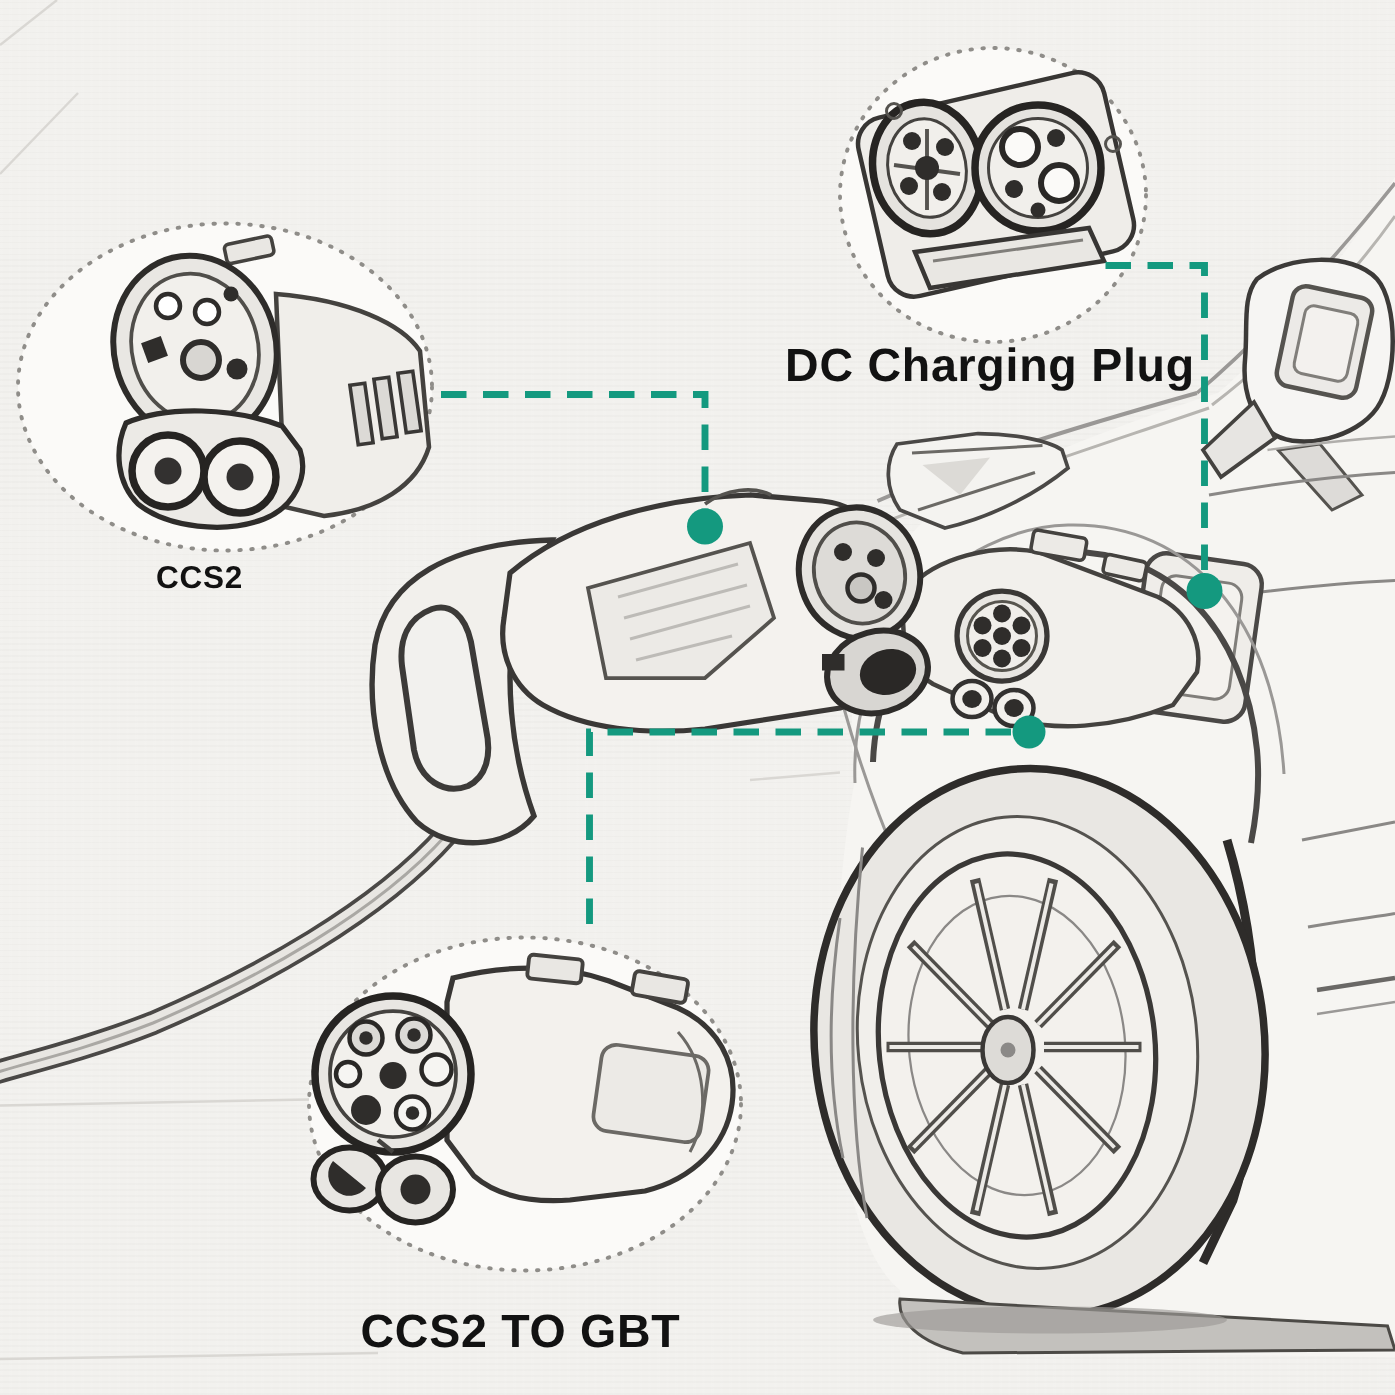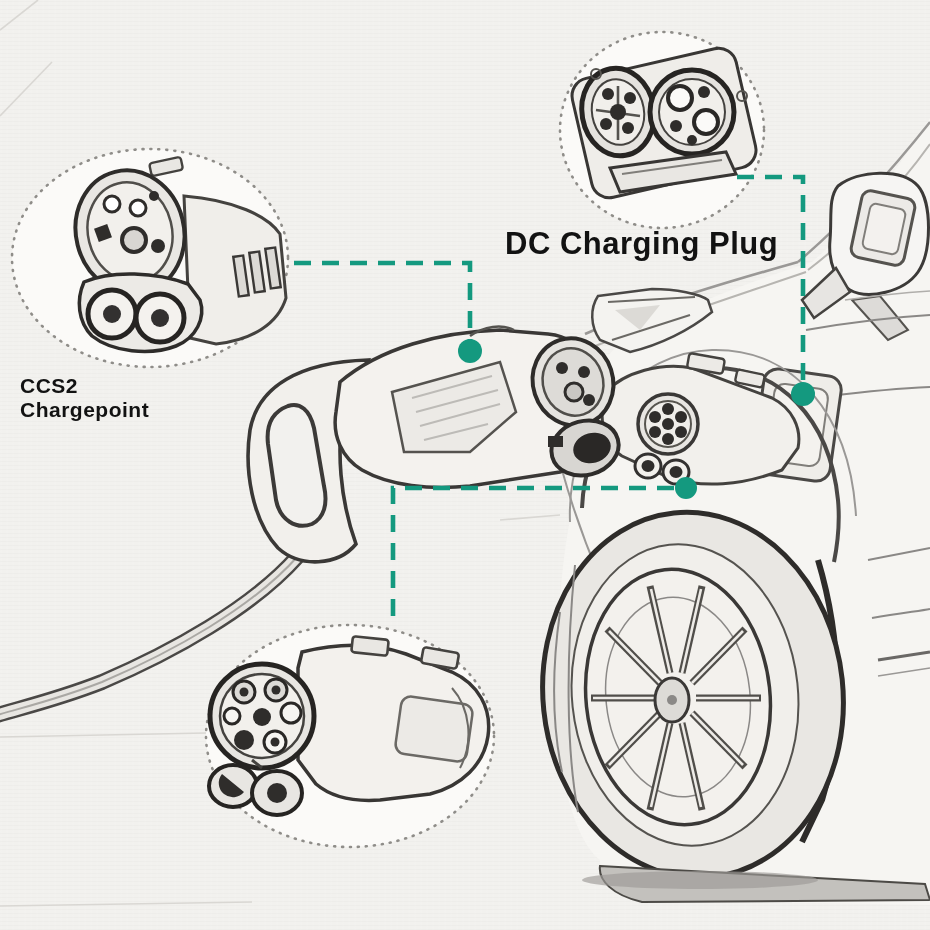--- a/index.html
+++ b/index.html
@@ -13,20 +13,21 @@
     background-color:#f2f1ee;
     background-image:
       repeating-linear-gradient(0deg, rgba(120,118,112,0.03) 0 1px, rgba(0,0,0,0) 1px 4px),
       repeating-linear-gradient(90deg, rgba(255,255,255,0.05) 0 2px, rgba(0,0,0,0) 2px 6px);
   }
   .canvas svg{position:absolute;left:0;top:0;}
   .label{
     position:absolute;
     color:#121212;
     font-weight:bold;
+    text-align:center;
     letter-spacing:0.5px;
     line-height:1.16;
     white-space:nowrap;
   }
   .label-ccs2{left:20px;top:374px;width:226px;font-size:21px;}
   .label-dc{left:505px;top:226px;width:310px;font-size:31px;}
   .label-gbt{left:216px;top:870px;width:262px;font-size:31px;}
 </style>
 </head>
 <body>
@@ -306,19 +307,19 @@
     </g>
     <g fill="#14997f">
       <circle cx="470" cy="351" r="12"></circle>
       <circle cx="803" cy="394" r="12"></circle>
       <circle cx="686" cy="488" r="11"></circle>
     </g>
   </svg>
 
   <div class="label label-ccs2">
     <div>CCS2</div>
-    <div>Chargepoint</div>
   </div>
 
   <div class="label label-dc">DC Charging Plug</div>
 
+  <div class="label label-gbt">CCS2 TO GBT</div>
 
 </div>
 
 </body></html>

